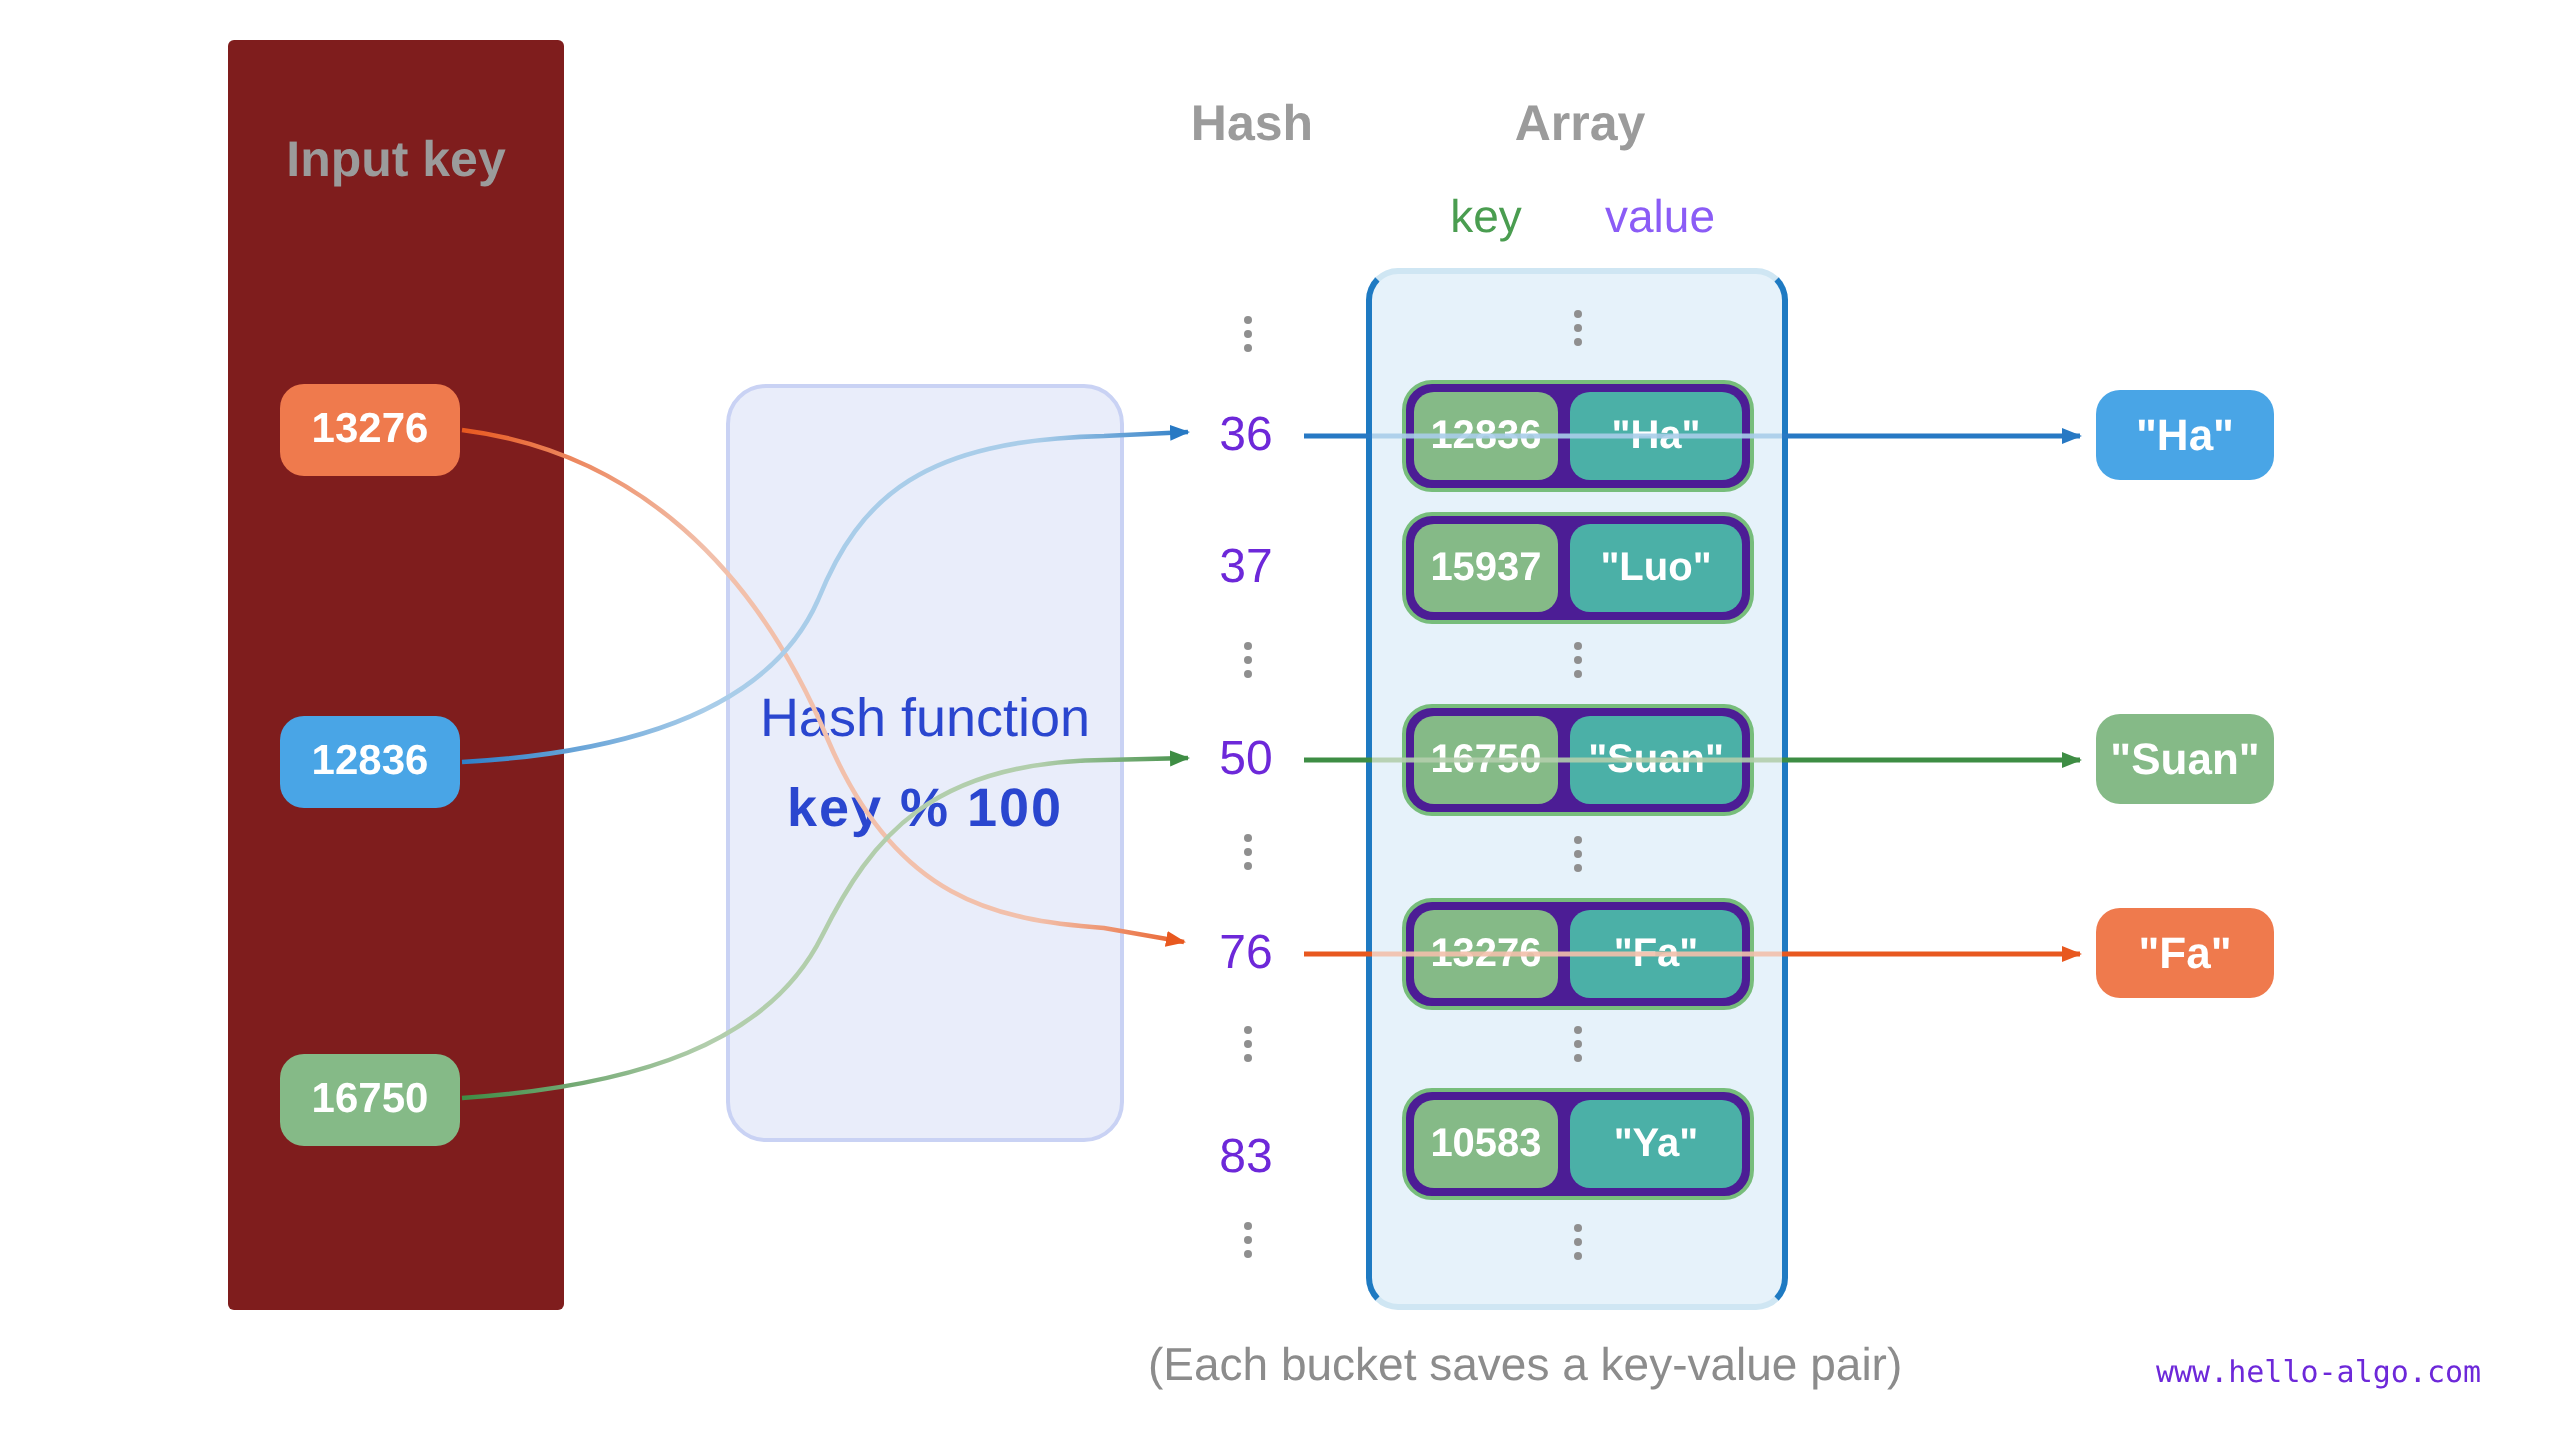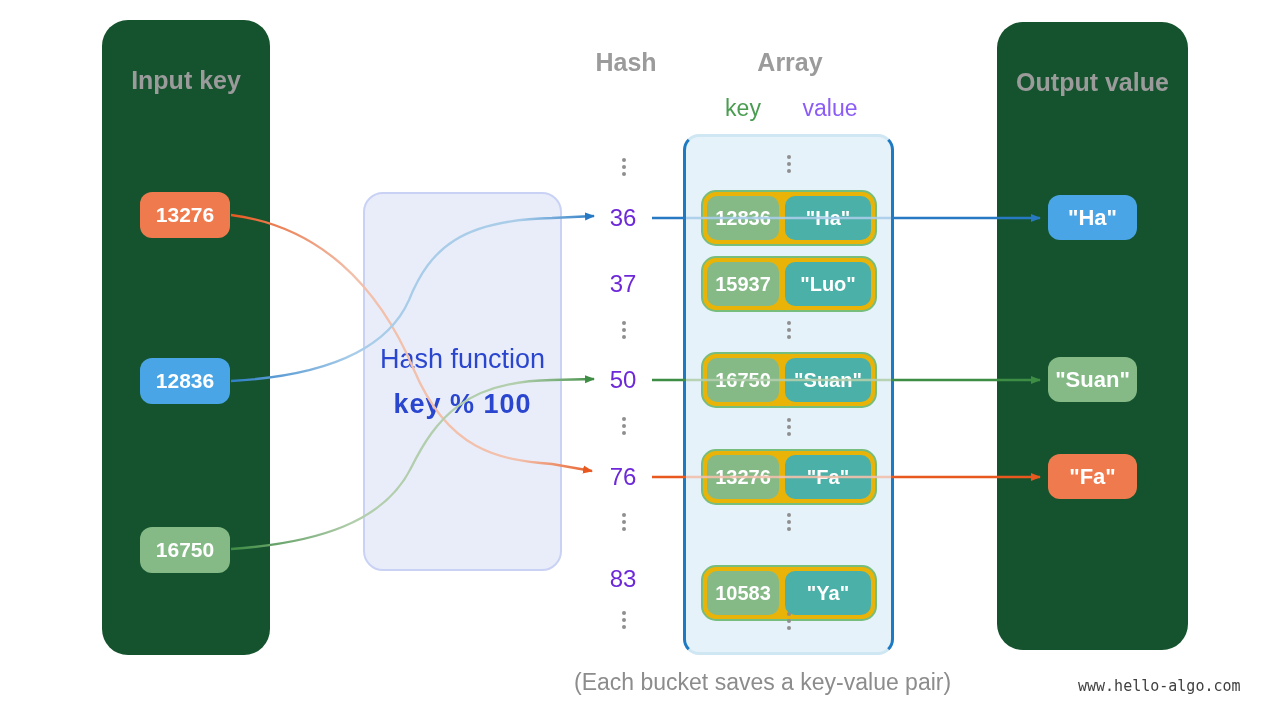--- a/index.html
+++ b/index.html
@@ -1,20 +1,20 @@
 <!DOCTYPE html>
 <html><head>
 <meta charset="utf-8">
 <style>
   html,body{margin:0;padding:0;background:#ffffff;}
   .canvas{
     position:relative;width:1280px;height:720px;background:#ffffff;overflow:hidden;
     font-family:"Liberation Sans","DejaVu Sans",sans-serif;
   }
-  .panel{position:absolute;background:#14532d;border-radius:26px;}
+  .panel{position:absolute;background:#7f1d1d;border-radius:3px;margin-left:12px;}
   .panel-left{left:102px;top:20px;width:168px;height:635px;}
   .panel-right{left:997px;top:22px;width:191px;height:628px;}
   .panel-title{position:absolute;top:46px;left:0;width:100%;text-align:center;
     font-size:25px;font-weight:700;color:#9b9b9b;white-space:nowrap;}
   .col-title{position:absolute;text-align:center;font-size:25px;font-weight:700;color:#9b9b9b;}
   .idx-title{left:578px;top:48px;width:96px;}
   .arr-title{left:732px;top:48px;width:116px;}
   .kv-header{position:absolute;top:95px;width:72px;text-align:center;font-size:23px;}
   .key-header{left:707px;color:#4a9d50;}
   .value-header{left:794px;color:#8b5cf6;}
@@ -32,37 +32,37 @@
   .hash-formula{color:#2a46cf;font-size:27px;font-weight:800;letter-spacing:1px;}
 
   .idx{position:absolute;left:591px;width:64px;height:30px;line-height:30px;text-align:center;
     font-size:24px;font-weight:500;color:#6d28d9;}
 
   .array-box{position:absolute;left:683px;top:134px;width:211px;height:521px;
     background:#e6f2fa;border:3px solid;border-color:#cfe6f3 #1e7ac2;border-radius:16px;
     box-sizing:border-box;}
 
   .bucket{position:absolute;left:701px;width:176px;height:56px;box-sizing:border-box;
-    background:#eab308;border:2px solid #77bd7b;border-radius:15px;
+    background:#4c1d95;border:2px solid #77bd7b;border-radius:15px;
     display:flex;gap:6px;padding:4px;}
   .kv{border-radius:10px;color:#ffffff;font-size:20px;font-weight:700;
     display:flex;align-items:center;justify-content:center;}
   .kv-key{width:72px;background:#85ba87;}
   .kv-value{flex:1;background:#4bb0a7;}
 
   .out-badge{position:absolute;left:1048px;width:89px;height:45px;border-radius:12px;
     color:#ffffff;font-size:22px;font-weight:700;display:flex;align-items:center;justify-content:center;}
 
   .dots{position:absolute;width:5px;display:flex;flex-direction:column;gap:3px;align-items:center;}
   .dots i{width:4px;height:4px;border-radius:50%;background:#8f8f8f;display:block;}
 
   .caption{position:absolute;left:574px;top:669px;width:310px;text-align:center;
     font-size:23px;color:#8c8c8c;white-space:nowrap;}
   .watermark{position:absolute;left:1078px;top:677px;font-family:"DejaVu Sans Mono","Liberation Mono",monospace;
-    font-size:15px;color:#404040;white-space:nowrap;}
+    font-size:15px;color:#6d28d9;white-space:nowrap;}
 
   svg.overlay{position:absolute;left:0;top:0;width:1280px;height:720px;pointer-events:none;}
 </style>
 </head>
 <body>
 
 <div class="canvas">
 
   <div class="panel panel-left">
     <div class="panel-title">Input key</div>
@@ -142,33 +142,30 @@
     </div>
   <div class="bucket" style="top:449px;">
     <span class="kv kv-key">13276</span>
     <span class="kv kv-value">"Fa"</span>
   </div>
   <div class="dots" style="left:786px;top:513px;">
       <i></i>
       <i></i>
       <i></i>
     </div>
-  <div class="bucket" style="top:565px;">
+  <div class="bucket" style="top:544px;">
     <span class="kv kv-key">10583</span>
     <span class="kv kv-value">"Ya"</span>
   </div>
   <div class="dots" style="left:786px;top:612px;">
       <i></i>
       <i></i>
       <i></i>
     </div>
 
-  <div class="panel panel-right">
-    <div class="panel-title">Output value</div>
-  </div>
   <div class="out-badge c-blue" style="top:195px;">"Ha"</div>
   <div class="out-badge c-green" style="top:357px;">"Suan"</div>
   <div class="out-badge c-orange" style="top:454px;">"Fa"</div>
 
   <div class="caption">(Each bucket saves a key-value pair)</div>
   <div class="watermark">www.hello-algo.com</div>
 
   <svg class="overlay" viewBox="0 0 1280 720">
     <defs>
       <linearGradient id="gradOrange" gradientUnits="userSpaceOnUse" x1="231" y1="0" x2="600" y2="0">

